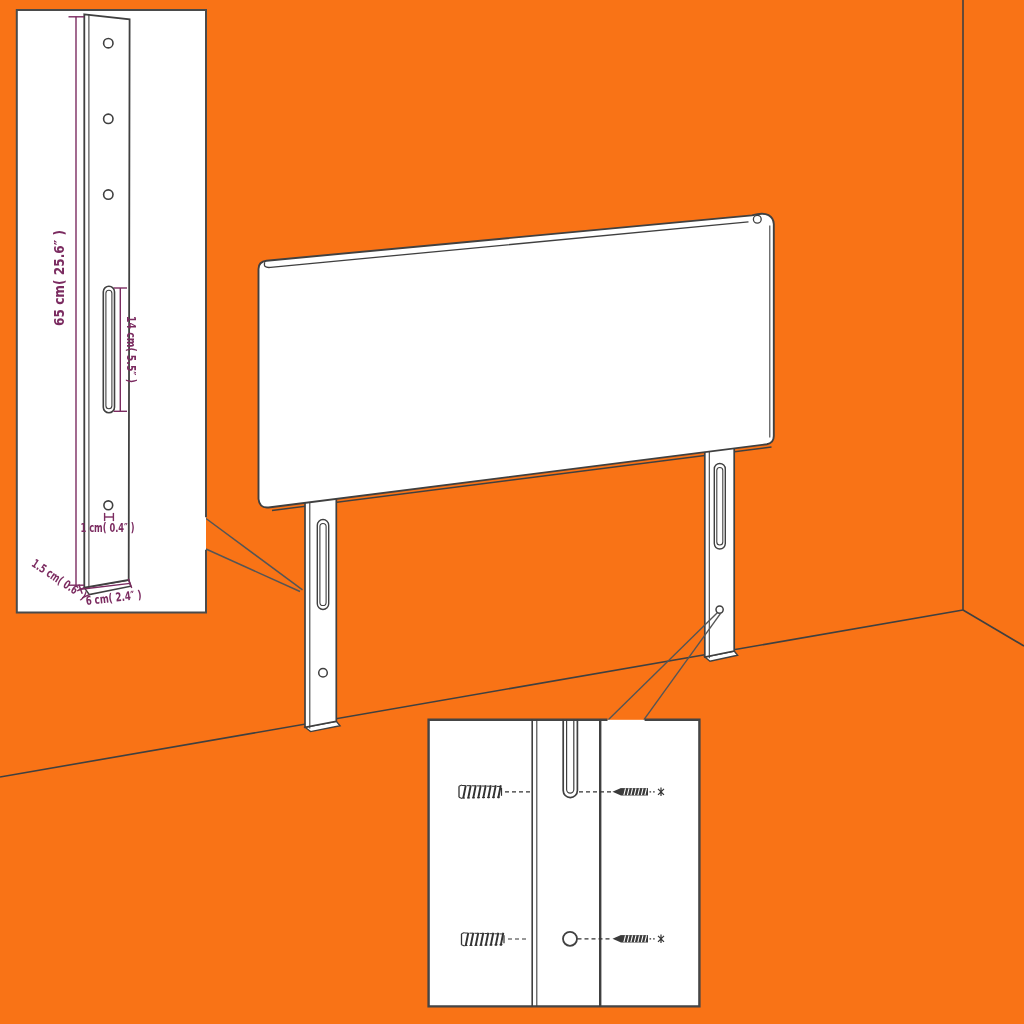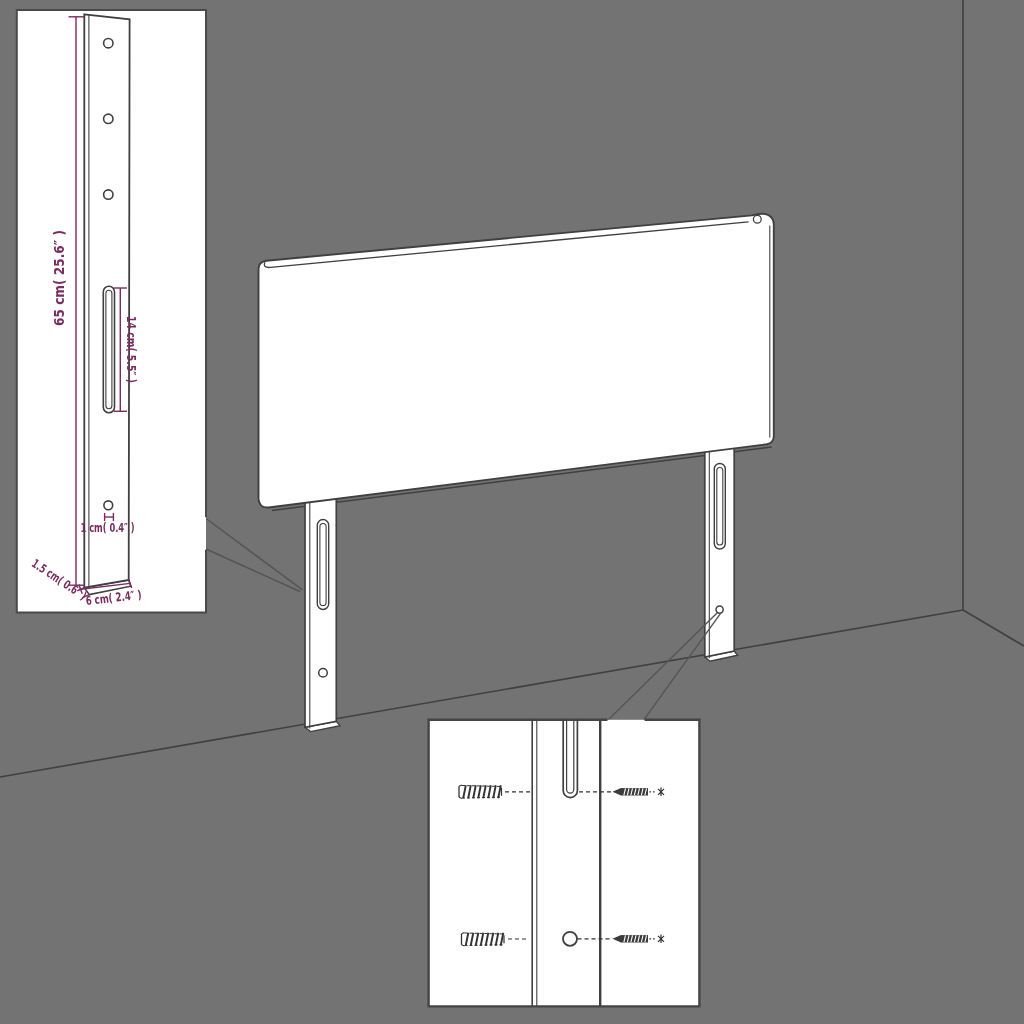--- a/index.html
+++ b/index.html
@@ -1,16 +1,16 @@
 <!DOCTYPE html>
 <html><head>
 <meta charset="utf-8">
 <style>
   html,body{margin:0;padding:0;background:#ffffff;}
-  .stage{position:relative;width:1024px;height:1024px;background:#737373;overflow:hidden;
+  .stage{position:relative;width:1024px;height:1024px;background:#f97316;overflow:hidden;
          font-family:"DejaVu Sans", sans-serif;}
   svg{display:block;}
   .dim-text{font-family:"DejaVu Sans", sans-serif;font-weight:bold;fill:#7b2b60;}
 </style>
 </head>
 <body>
 
 <div class="stage">
 <svg width="1024" height="1024" viewBox="0 0 1024 1024">
 

